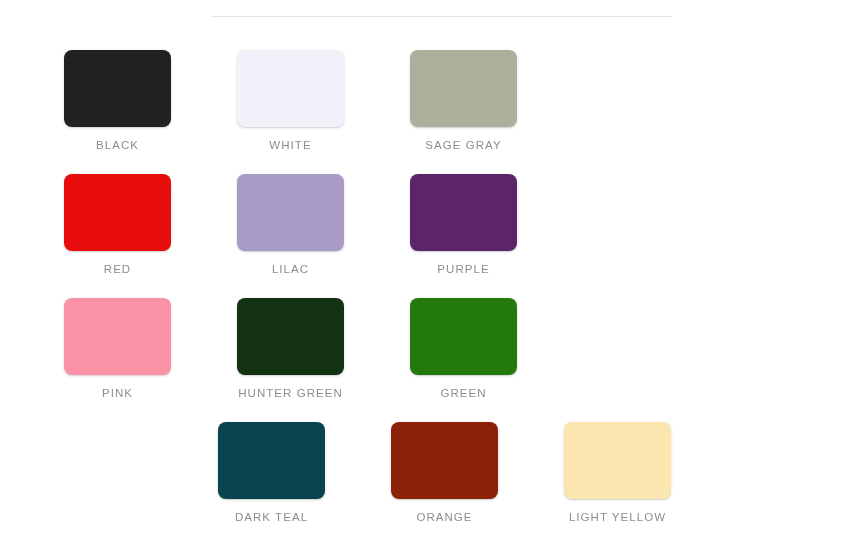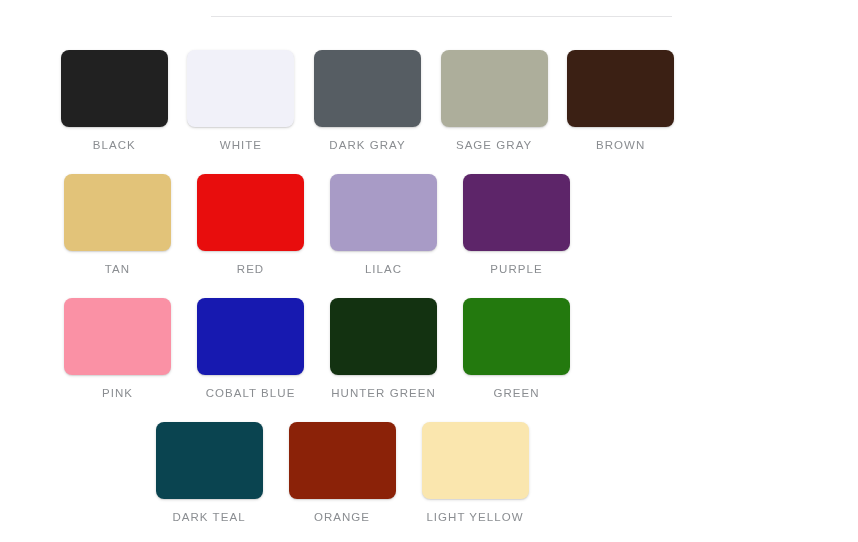--- a/index.html
+++ b/index.html
@@ -38,29 +38,30 @@
     left: 0;
     top: 50px;
     width: 858px;
   }
 
   .swatch-row {
     display: flex;
     width: 684px;
     box-sizing: border-box;
     margin-bottom: 22px;
+    gap: 40px;
   }
 
   .swatch-row.row-wide {
     padding-left: 51px;
     justify-content: flex-start;
   }
 
   .swatch-row.row-centered {
-    justify-content: center;
+    justify-content: flex-end;
   }
 
   .swatch-cell {
     width: 133px;
     display: flex;
     flex-direction: column;
     align-items: center;
     box-sizing: border-box;
   }
 
@@ -104,58 +105,42 @@
       <div class="swatch-row row-wide">
         <div class="swatch-cell">
           <div class="swatch-chip" style="background: rgb(33, 33, 33);"></div>
           <div class="swatch-label">BLACK</div>
         </div>
         <div class="swatch-cell">
           <div class="swatch-chip" style="background: rgb(241, 241, 249);"></div>
           <div class="swatch-label">WHITE</div>
         </div>
         <div class="swatch-cell">
-          <div class="swatch-chip" style="background: rgb(86, 93, 99);"></div>
-          <div class="swatch-label">DARK GRAY</div>
-        </div>
-        <div class="swatch-cell">
           <div class="swatch-chip" style="background: rgb(173, 174, 155);"></div>
           <div class="swatch-label">SAGE GRAY</div>
         </div>
-        <div class="swatch-cell">
-          <div class="swatch-chip" style="background: rgb(59, 32, 20);"></div>
-          <div class="swatch-label">BROWN</div>
-        </div>
       </div>
       <div class="swatch-row row-wide">
-        <div class="swatch-cell">
-          <div class="swatch-chip" style="background: rgb(226, 195, 121);"></div>
-          <div class="swatch-label">TAN</div>
-        </div>
         <div class="swatch-cell">
           <div class="swatch-chip" style="background: rgb(232, 13, 13);"></div>
           <div class="swatch-label">RED</div>
         </div>
         <div class="swatch-cell">
           <div class="swatch-chip" style="background: rgb(168, 155, 198);"></div>
           <div class="swatch-label">LILAC</div>
         </div>
         <div class="swatch-cell">
           <div class="swatch-chip" style="background: rgb(93, 37, 105);"></div>
           <div class="swatch-label">PURPLE</div>
         </div>
       </div>
       <div class="swatch-row row-wide">
         <div class="swatch-cell">
           <div class="swatch-chip" style="background: rgb(250, 145, 165);"></div>
           <div class="swatch-label">PINK</div>
-        </div>
-        <div class="swatch-cell">
-          <div class="swatch-chip" style="background: rgb(23, 25, 176);"></div>
-          <div class="swatch-label">COBALT BLUE</div>
         </div>
         <div class="swatch-cell">
           <div class="swatch-chip" style="background: rgb(19, 50, 17);"></div>
           <div class="swatch-label">HUNTER GREEN</div>
         </div>
         <div class="swatch-cell">
           <div class="swatch-chip" style="background: rgb(35, 121, 14);"></div>
           <div class="swatch-label">GREEN</div>
         </div>
       </div>

